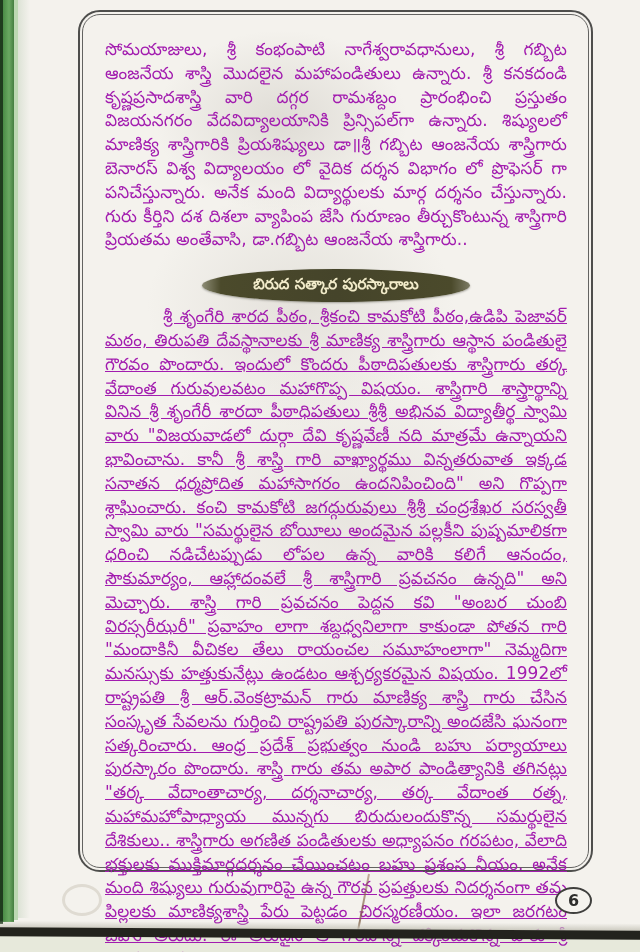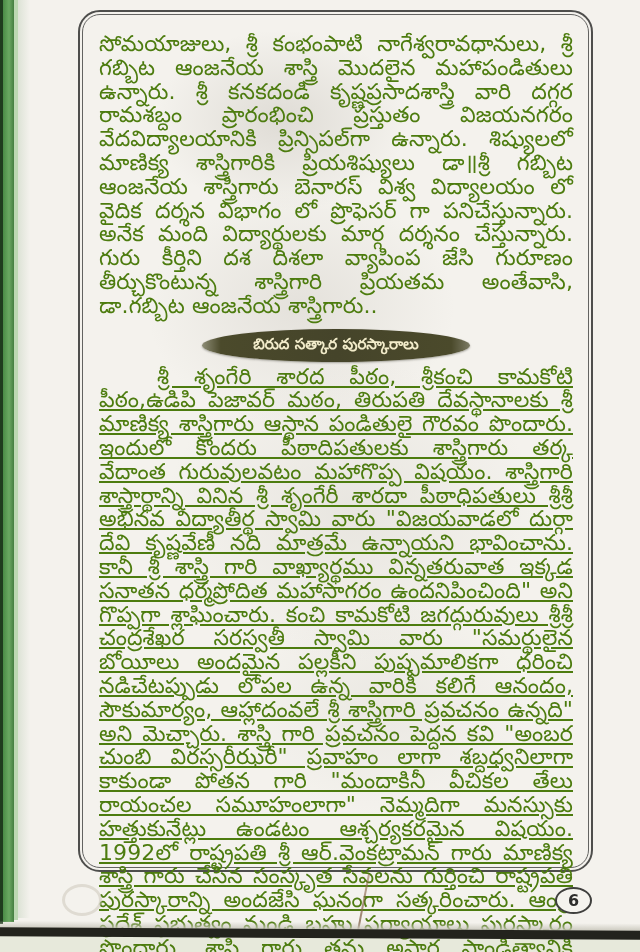--- a/index.html
+++ b/index.html
@@ -46,24 +46,24 @@
     border: 1px solid #636361;
     border-radius: 18px;
     box-sizing: border-box;
   }
   .content {
     position: absolute; left: 8px; top: 9px; right: 7px;
   }
 
   
   .body-text {
-    margin: 8px;
-    font-size: 22px;
+    margin: 14px;
+    font-size: 17px;
     line-height: 23.8px;
-    color: #4d7c0f;
+    color: #a21caf;
     text-align: justify;
     letter-spacing: 0.1px;
   }
   .para2 { text-indent: 58px; margin-top: 3px; text-decoration: underline; }
   .para3 { text-indent: 50px; margin-top: 3px; }
 
   
   .oval-row { display: flex; justify-content: center; }
   .oval {
     border-radius: 50%;

